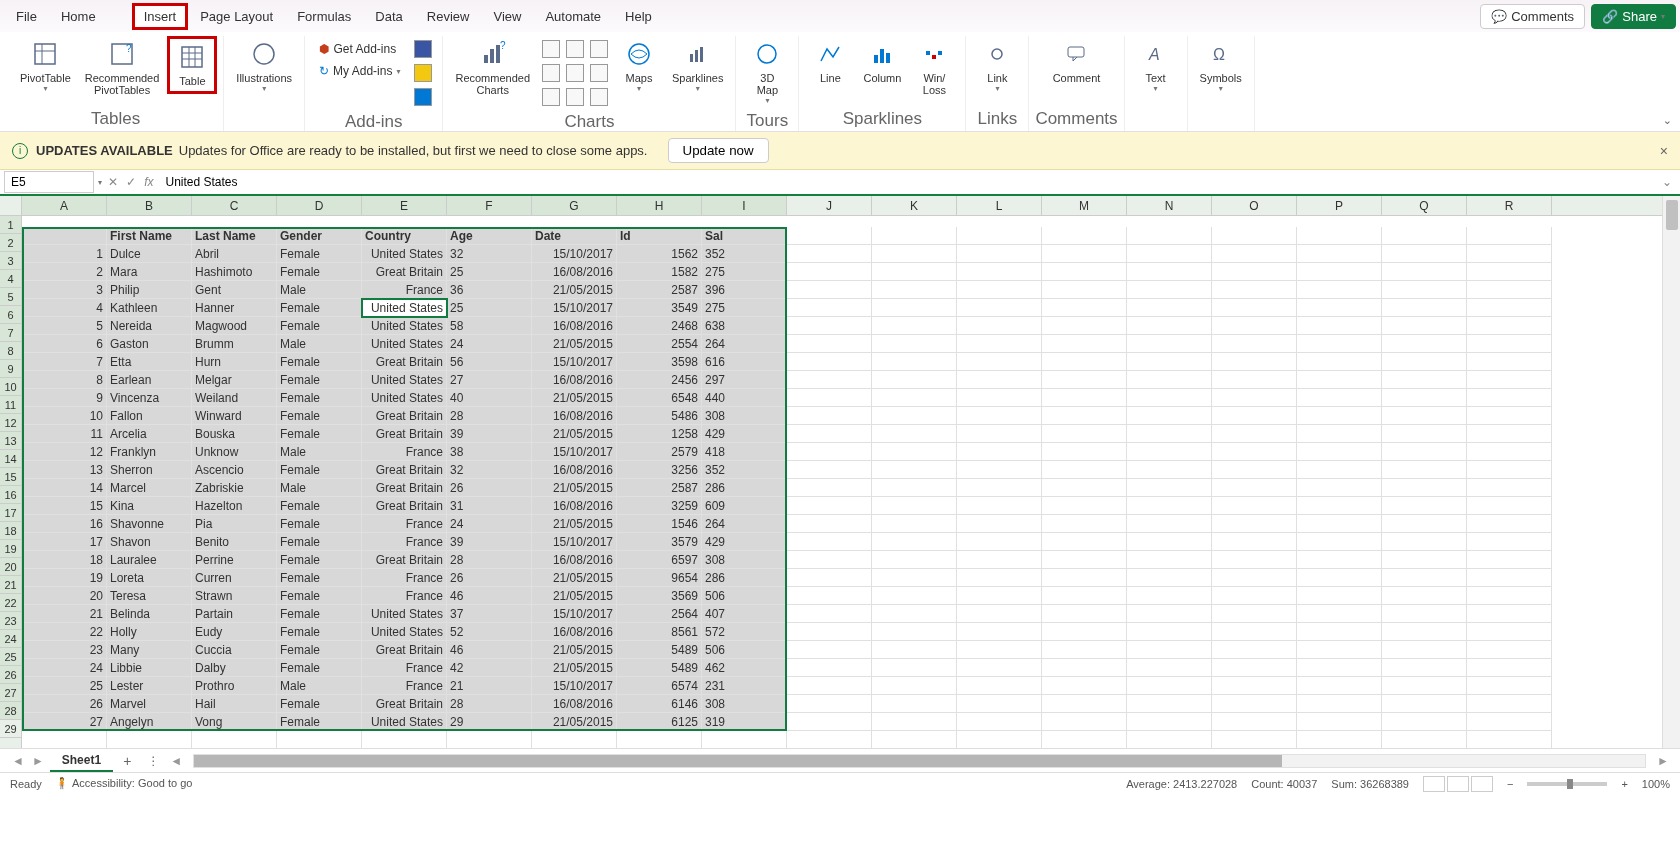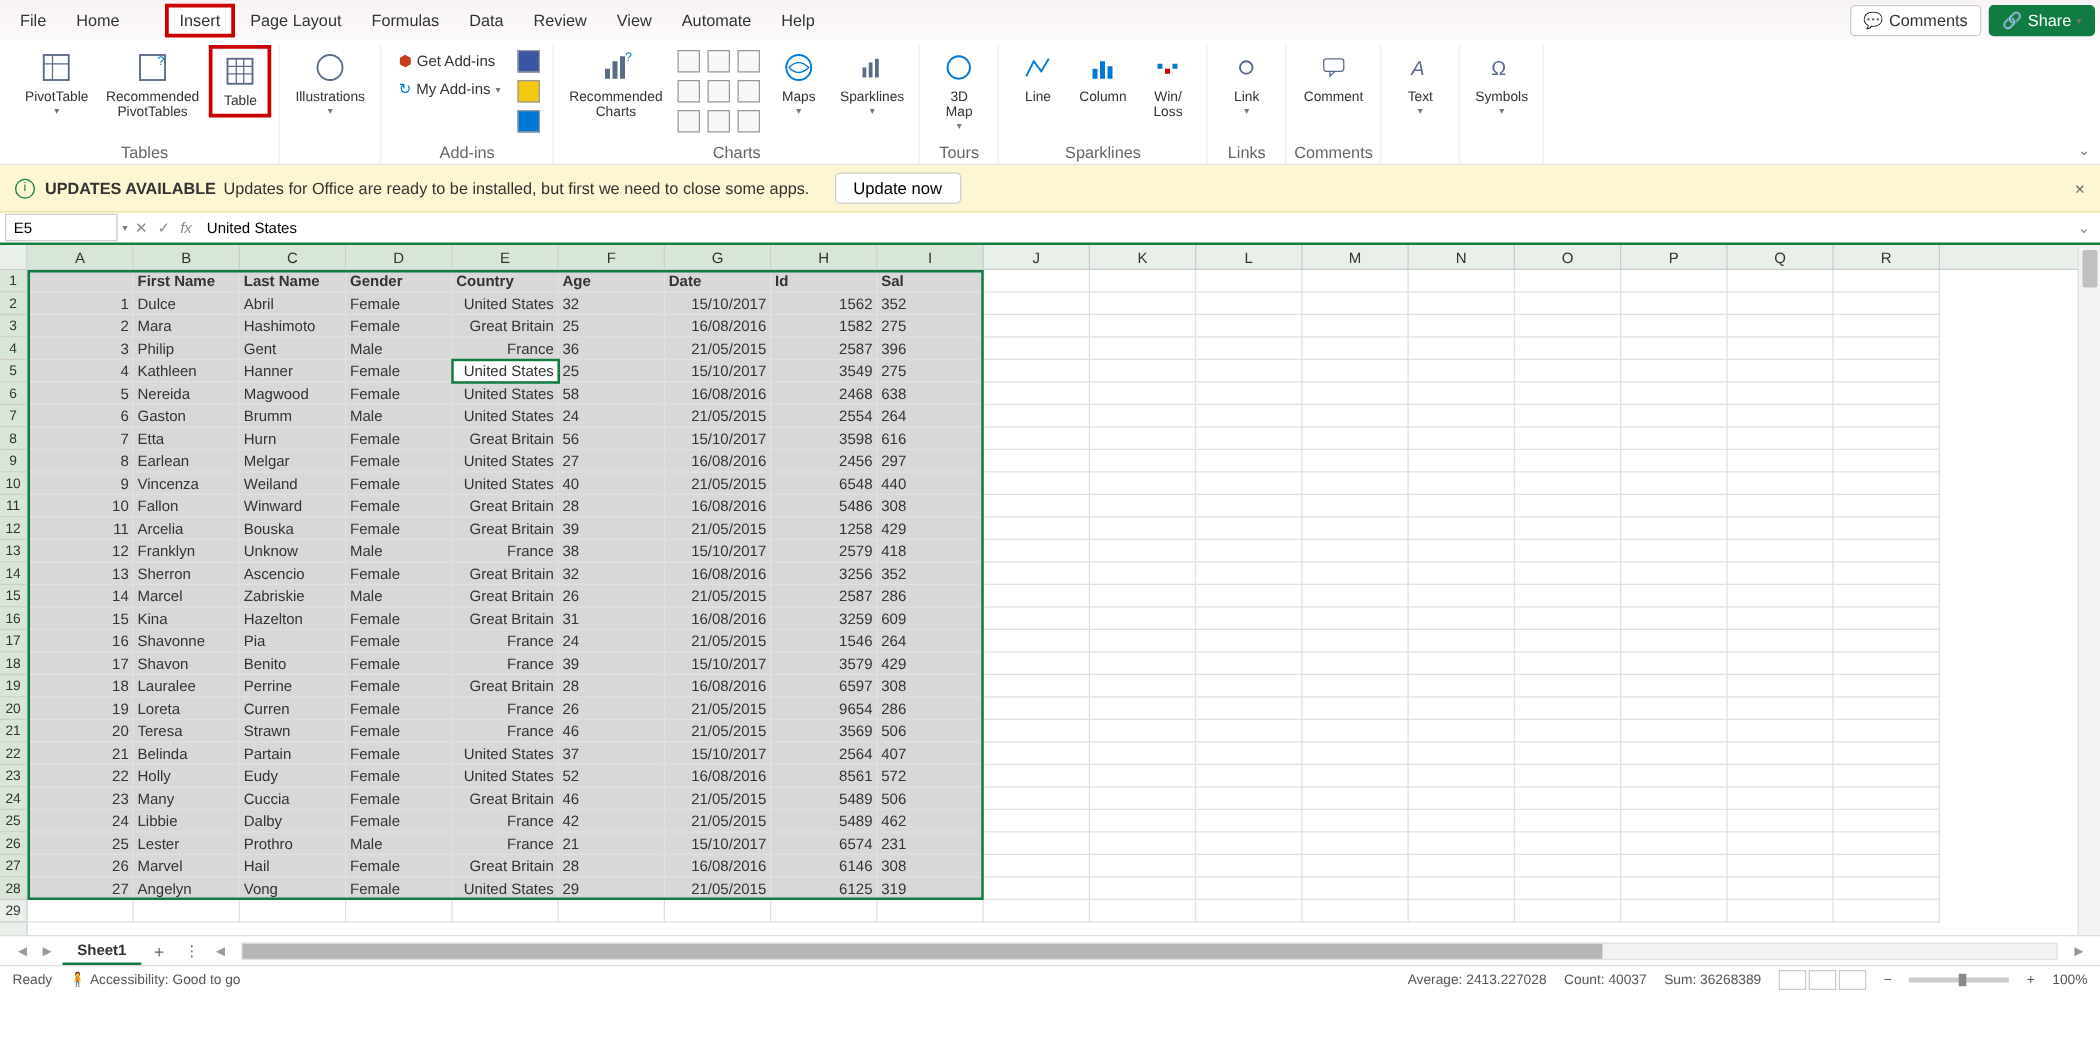--- a/index.html
+++ b/index.html
@@ -11,21 +11,21 @@
 .menu-item.highlighted { border: 3px solid #c00; padding: 3px 9px; background: #fff; margin-left: 24px; }
 .spacer { flex: 1; }
 .top-btn { border: 1px solid #ccc; border-radius: 4px; padding: 4px 10px; margin-left: 6px; font-size: 13px; background: #fff; display: inline-flex; align-items: center; gap: 4px; }
 .share-btn { background: #107c41; color: #fff; border-color: #107c41; }
 
 
 .ribbon { background: #fff; border-bottom: 1px solid #e0e0e0; display: flex; align-items: stretch; padding: 4px 8px 0 8px; height: 100px; position: relative; }
 .ribbon-group { display: flex; flex-direction: column; align-items: center; border-right: 1px solid #eee; padding: 0 6px; }
 .ribbon-group:last-child { border-right: none; }
 .ribbon-group-items { display: flex; align-items: flex-start; gap: 2px; flex: 1; }
-.ribbon-group-label { font-size: 13px; color: #666; padding: 2px 0; }
+.ribbon-group-label { font-size: 17px; color: #666; padding: 2px 0; }
 .ribbon-btn { display: flex; flex-direction: column; align-items: center; justify-content: flex-start; padding: 4px 6px; text-align: center; font-size: 11px; min-width: 50px; cursor: pointer; }
 .ribbon-btn .icon-box { width: 28px; height: 28px; margin-bottom: 4px; display: flex; align-items: center; justify-content: center; }
 .ribbon-btn.highlighted { border: 3px solid #c00; }
 .ribbon-smallbtn { display: flex; align-items: center; gap: 4px; padding: 2px 4px; font-size: 12px; }
 .ribbon-small-col { display: flex; flex-direction: column; gap: 4px; padding: 4px; }
 .ribbon-icon-col { display: flex; flex-direction: column; gap: 6px; padding: 4px; }
 .ribbon-icon-row { display: flex; gap: 6px; }
 .mini-icon { width: 18px; height: 18px; border: 1px solid #999; background: #f8f8f8; }
 .ribbon-collapse { position: absolute; right: 8px; bottom: 4px; font-size: 11px; color: #666; cursor: pointer; }
 
@@ -48,21 +48,21 @@
 .grid-area { display: flex; height: 552px; }
 .grid-main { flex: 1; overflow: hidden; position: relative; }
 .col-headers { display: flex; height: 20px; background: #e9f0e9; border-bottom: 1px solid #ccc; }
 .corner { width: 22px; border-right: 1px solid #ccc; background: #e9f0e9; }
 .col-h { width: 85px; text-align: center; font-size: 12px; border-right: 1px solid #ccc; line-height: 20px; }
 .col-h.selected { background: #d8e6d8; }
 .rows-wrap { display: flex; height: 532px; overflow: hidden; }
 .row-headers { width: 22px; background: #e9f0e9; border-right: 1px solid #ccc; }
 .row-h { height: 18px; text-align: center; font-size: 11px; border-bottom: 1px solid #ccc; line-height: 18px; }
 .row-h.selected { background: #d8e6d8; }
-.cells { position: relative; }
+.cells { position: relative; margin-top: 11px; }
 .cell-row { display: flex; height: 18px; }
 .cell { width: 85px; height: 18px; border-right: 1px solid #e0e0e0; border-bottom: 1px solid #e0e0e0; padding: 0 3px; font-size: 12px; line-height: 18px; overflow: hidden; white-space: nowrap; }
 .cell.selected-range { background: #d8d8d8; }
 .cell.header-bold { font-weight: bold; }
 .cell.num { text-align: right; }
 .cell.active { background: #fff; outline: 2px solid #107c41; outline-offset: -1px; position: relative; z-index: 1; }
 .selection-border { position: absolute; border: 2px solid #107c41; pointer-events: none; }
 .vscroll { width: 18px; background: #f2f2f2; border-left: 1px solid #ddd; position: relative; }
 .vscroll-thumb { position: absolute; left: 3px; width: 12px; background: #c0c0c0; border-radius: 2px; }
 

